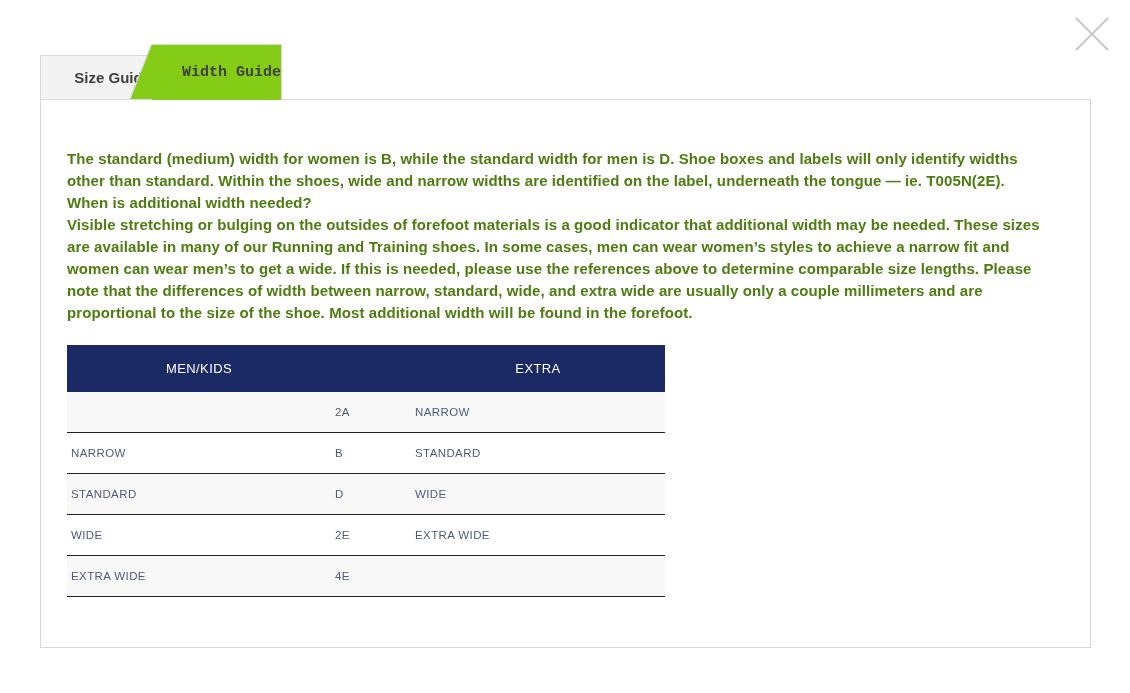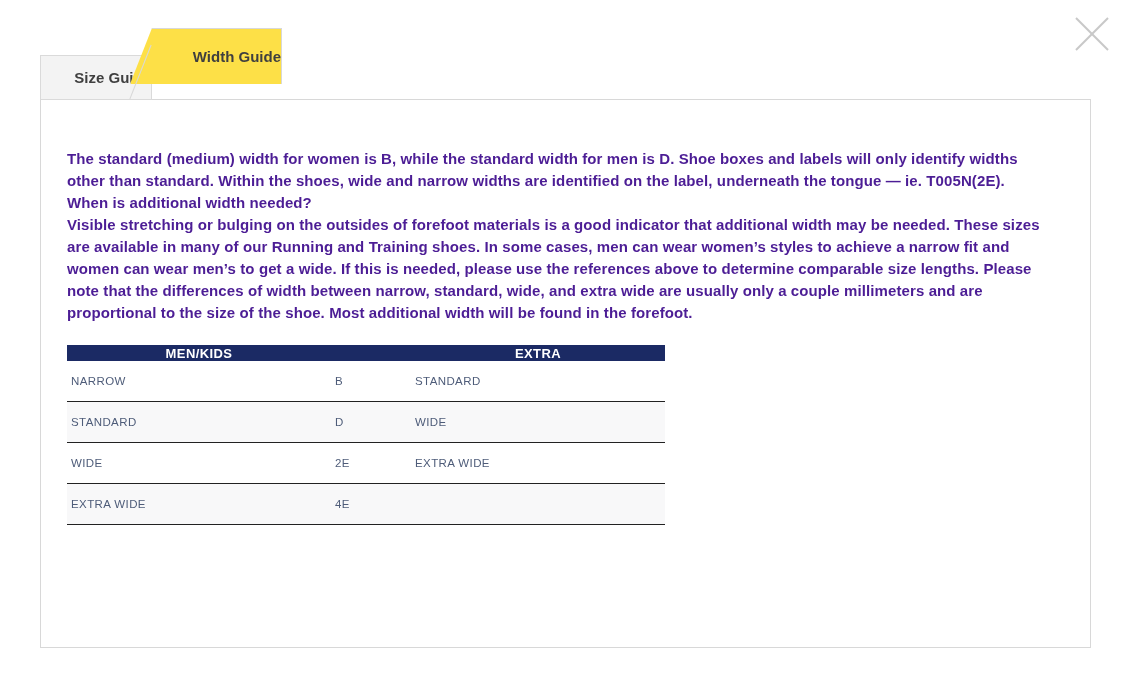--- a/index.html
+++ b/index.html
@@ -11,50 +11,51 @@
   .close-btn{position:absolute;top:14px;right:18px;width:40px;height:40px;cursor:pointer;}
   .close-btn svg{display:block;}
   
   .tab{position:absolute;display:flex;align-items:center;justify-content:flex-end;
        font-size:15px;font-weight:bold;color:#3f3f3f;cursor:pointer;box-sizing:border-box;}
   .tab-size{
     left:40px;top:55px;width:112px;height:44px;
     background:#f3f3f3;border:1px solid #dadada;border-bottom:none;z-index:1;
   }
   .tab-width{
-    left:130px;top:28px;width:152px;height:56px;
-    background:#fde047;border:1px solid #d8d8d8;border-bottom:none;z-index:2;
+    left:130px;top:44px;width:152px;height:56px;
+    background:#84cc16;border:1px solid #d8d8d8;border-bottom:none;z-index:2;
     clip-path:polygon(22px 0, 100% 0, 100% 100%, 0 100%);
     padding-left:14px;
+    font-family:Liberation Mono, monospace;
   }
   .tab-diagonal{
     position:absolute;left:140px;top:43px;width:1px;height:58px;
     background:#d8d8d8;transform:rotate(21.5deg);z-index:3;
   }
   .tab-underline{
     position:absolute;left:40px;top:99px;width:112px;height:1px;background:#dadada;z-index:4;
   }
   
   .panel{
     position:absolute;left:40px;top:99px;width:1051px;height:549px;
     border:1px solid #d8d8d8;box-sizing:border-box;background:#fff;z-index:1;
   }
   .panel-inner{padding:48px 45px 0 26px;}
   .body-text{
-    font-size:15px;line-height:22px;font-weight:bold;color:#4c1d95;
+    font-size:15px;line-height:22px;font-weight:bold;color:#4d7c0f;
     letter-spacing:0.1px;width:982px;margin:0;
   }
   .para2{}
   
   .width-table{
     margin-top:21px;width:598px;border-collapse:collapse;table-layout:fixed;
   }
   .width-table th{
-    background:#1b2a64;color:#ffffff;font-size:13px;font-weight:bold;
-    letter-spacing:0.4px;height:16px;text-align:center;padding:0;
+    background:#1b2a64;color:#ffffff;font-size:13px;font-weight:normal;
+    letter-spacing:0.4px;height:47px;text-align:center;padding:0;
   }
   .width-table td{
     height:40px;font-size:11.5px;color:#4e5c79;letter-spacing:0.4px;
     border-bottom:1px solid #222222;padding:0 0 0 4px;font-weight:normal;
   }
   .width-table tr.odd td{background:#f8f8f9;}
   .width-table tr.even td{background:#ffffff;}
   .col1{width:264px;}
   .col2{width:80px;}
   .col3{width:254px;}
@@ -92,20 +93,25 @@
           <col class="col3">
         </colgroup>
       <thead>
         <tr>
           <th>MEN/KIDS</th>
           <th></th>
           <th>EXTRA</th>
         </tr>
       </thead>
       <tbody>
+        <tr class="odd">
+          <td></td>
+          <td>2A</td>
+          <td>NARROW</td>
+        </tr>
         <tr class="even">
           <td>NARROW</td>
           <td>B</td>
           <td>STANDARD</td>
         </tr>
         <tr class="odd">
           <td>STANDARD</td>
           <td>D</td>
           <td>WIDE</td>
         </tr>

